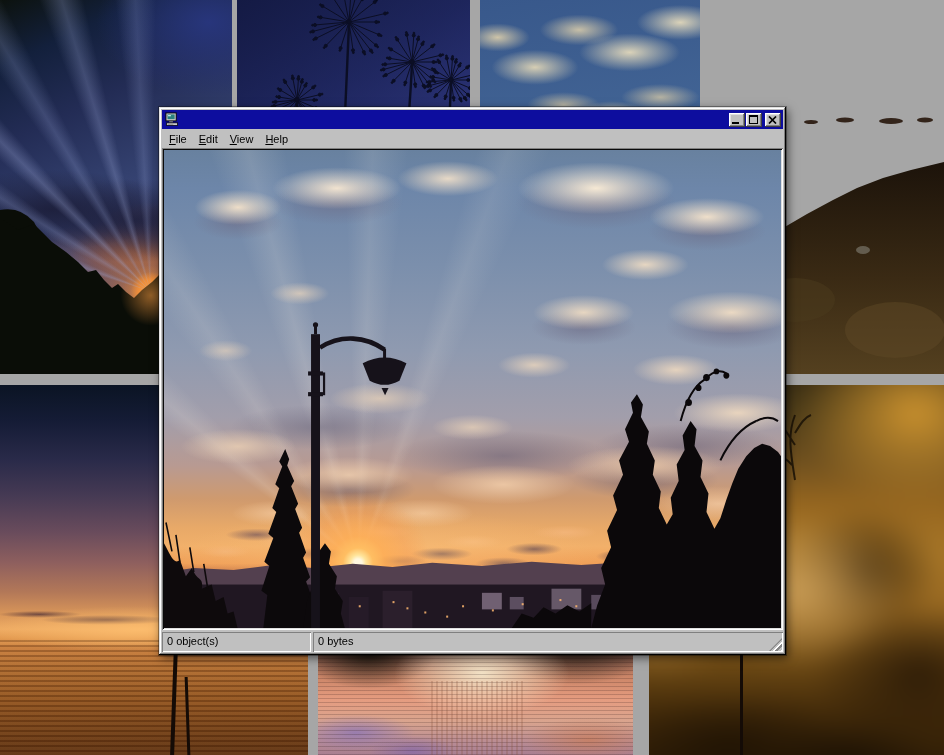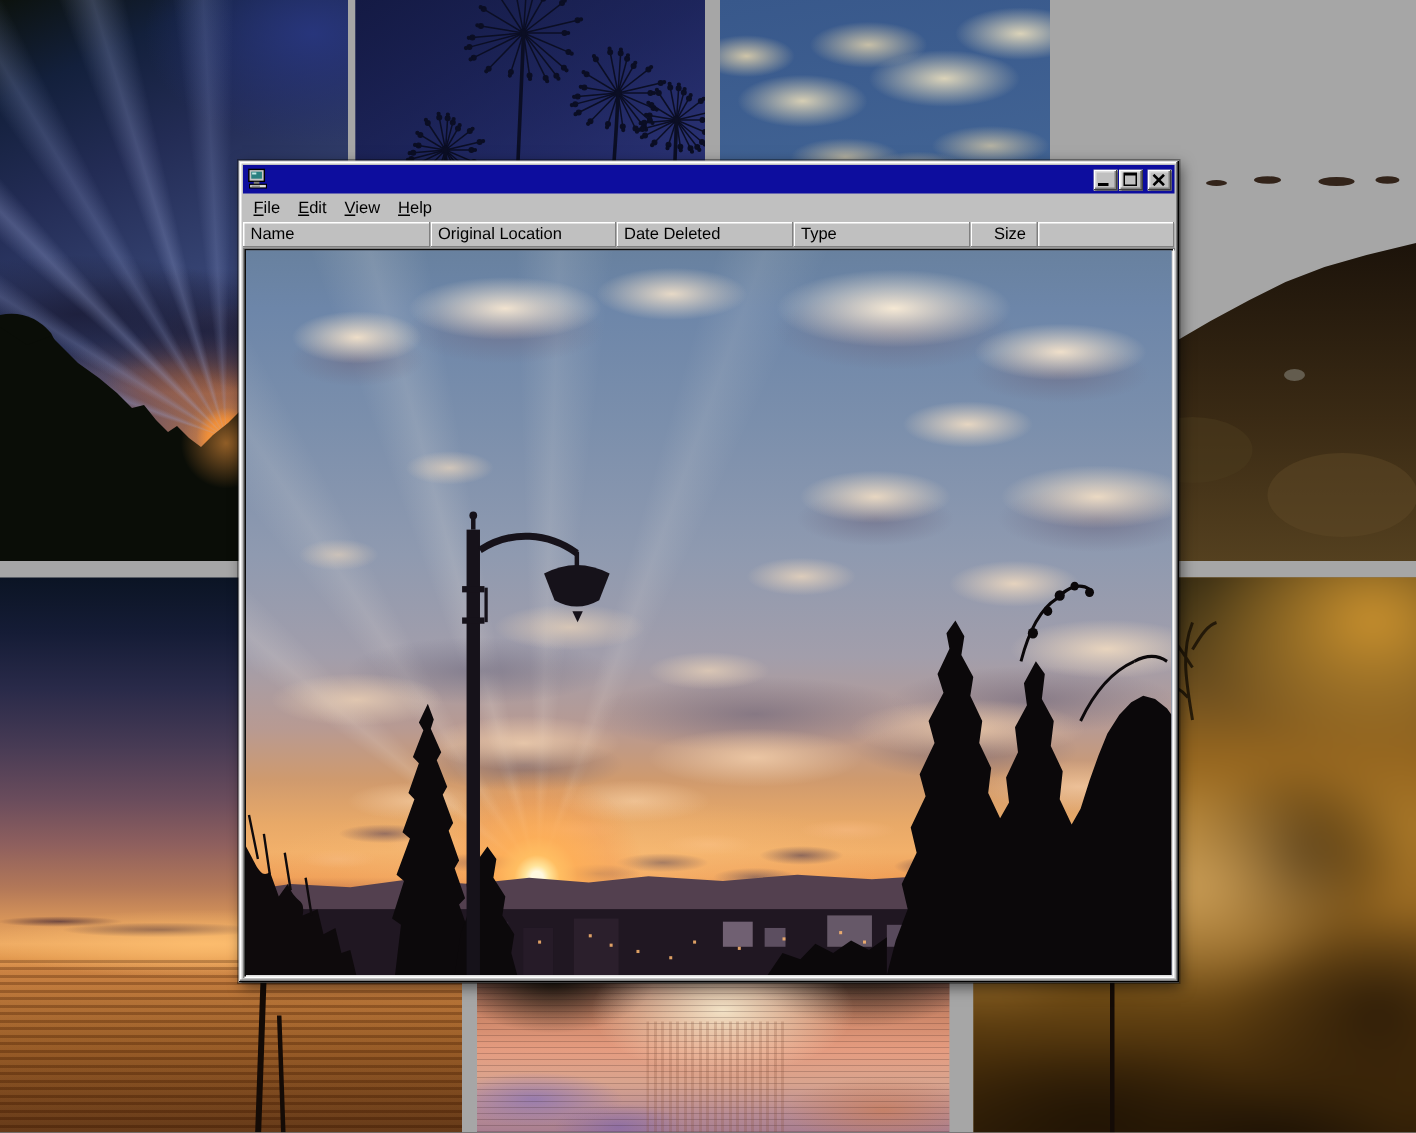--- a/index.html
+++ b/index.html
@@ -554,28 +554,20 @@
       </span>
     </div>
 
     <div class="menubar">
         <span class="menu-item"><u>F</u>ile</span>
         <span class="menu-item"><u>E</u>dit</span>
         <span class="menu-item"><u>V</u>iew</span>
         <span class="menu-item"><u>H</u>elp</span>
       </div>
 
-    <div class="header-row">
-        <div class="col-header" style="width: 125px;">Name</div>
-        <div class="col-header" style="width: 124px;">Original Location</div>
-        <div class="col-header" style="width: 118px;">Date Deleted</div>
-        <div class="col-header" style="width: 118px;">Type</div>
-        <div class="col-header" style="width: 45px; text-align: right; padding-right: 8px; padding-left: 0px;">Size</div>
-        <div class="col-header filler"></div>
-      </div>
 
     <div class="content">
       <div id="mainPhoto">
         <div class="layer mp-sky"></div>
         <div class="layer mp-rays"></div>
         <div class="layer mp-clouds-shadow"></div>
         <div class="layer mp-clouds"></div>
         <div class="layer mp-band"></div>
         <div class="layer mp-halo"></div>
         <div class="mp-sun"></div>
@@ -635,15 +627,22 @@
             <circle cx="546" cy="220" r="3.4"></circle>
               <circle cx="556" cy="214" r="2.8"></circle>
             <circle cx="566" cy="218" r="3"></circle>
               <circle cx="538" cy="230" r="3"></circle>
             <circle cx="528" cy="244" r="3.4"></circle>
           </g>
         </svg>
       </div>
     </div>
 
+    <div class="statusbar">
+      <div class="status-panel sp-objects">0 object(s)</div>
+      <div class="status-panel sp-bytes">
+        <span>0 bytes</span>
+        <span class="grip"></span>
+      </div>
+    </div>
 
   </div>
 </div>
 
 </body></html>

